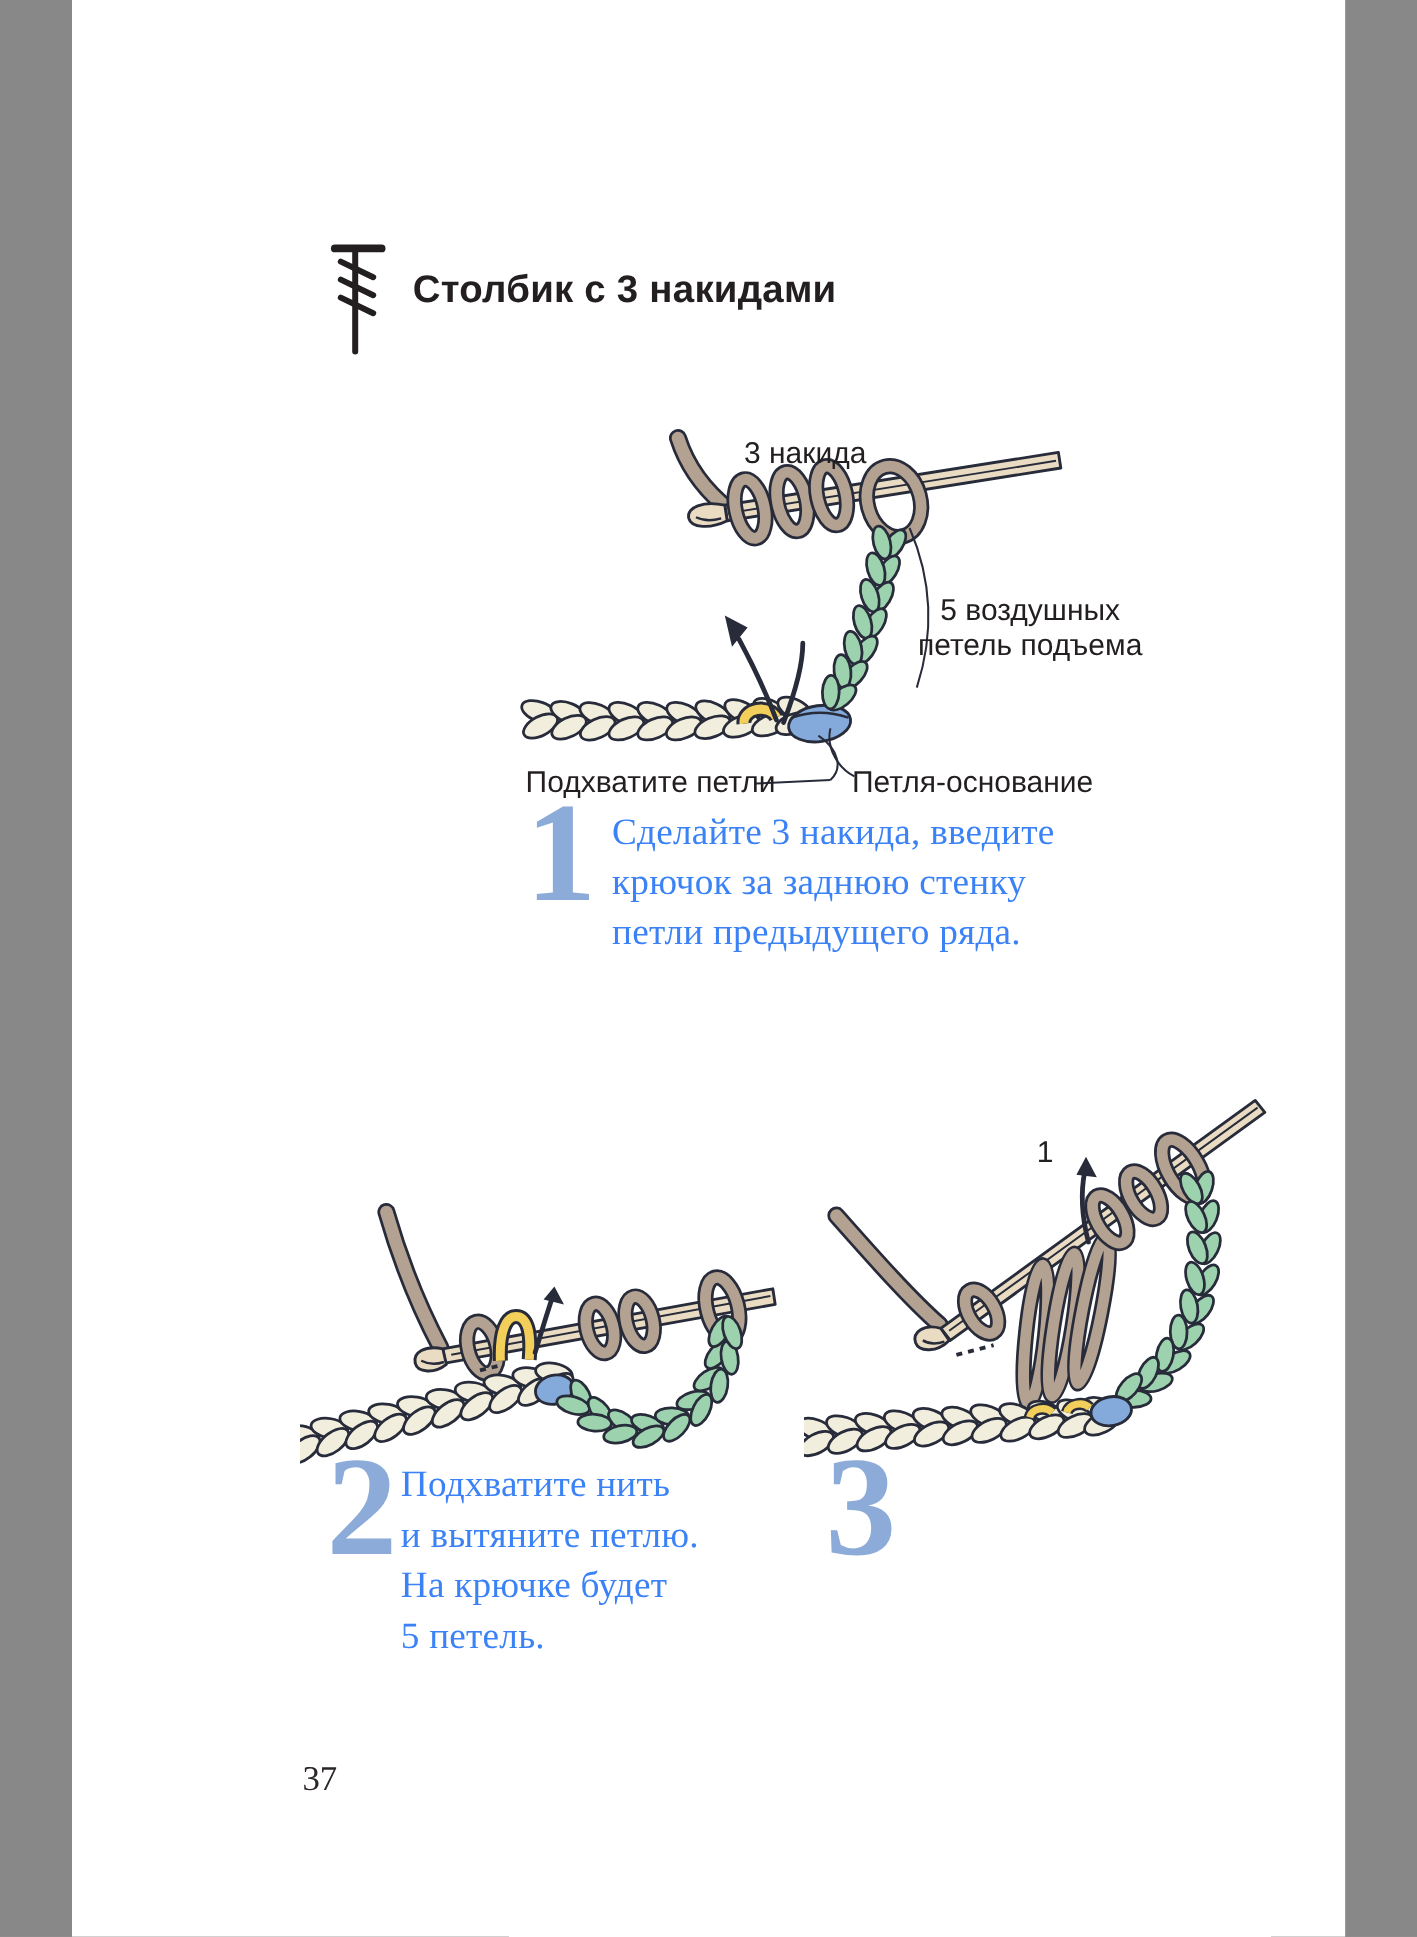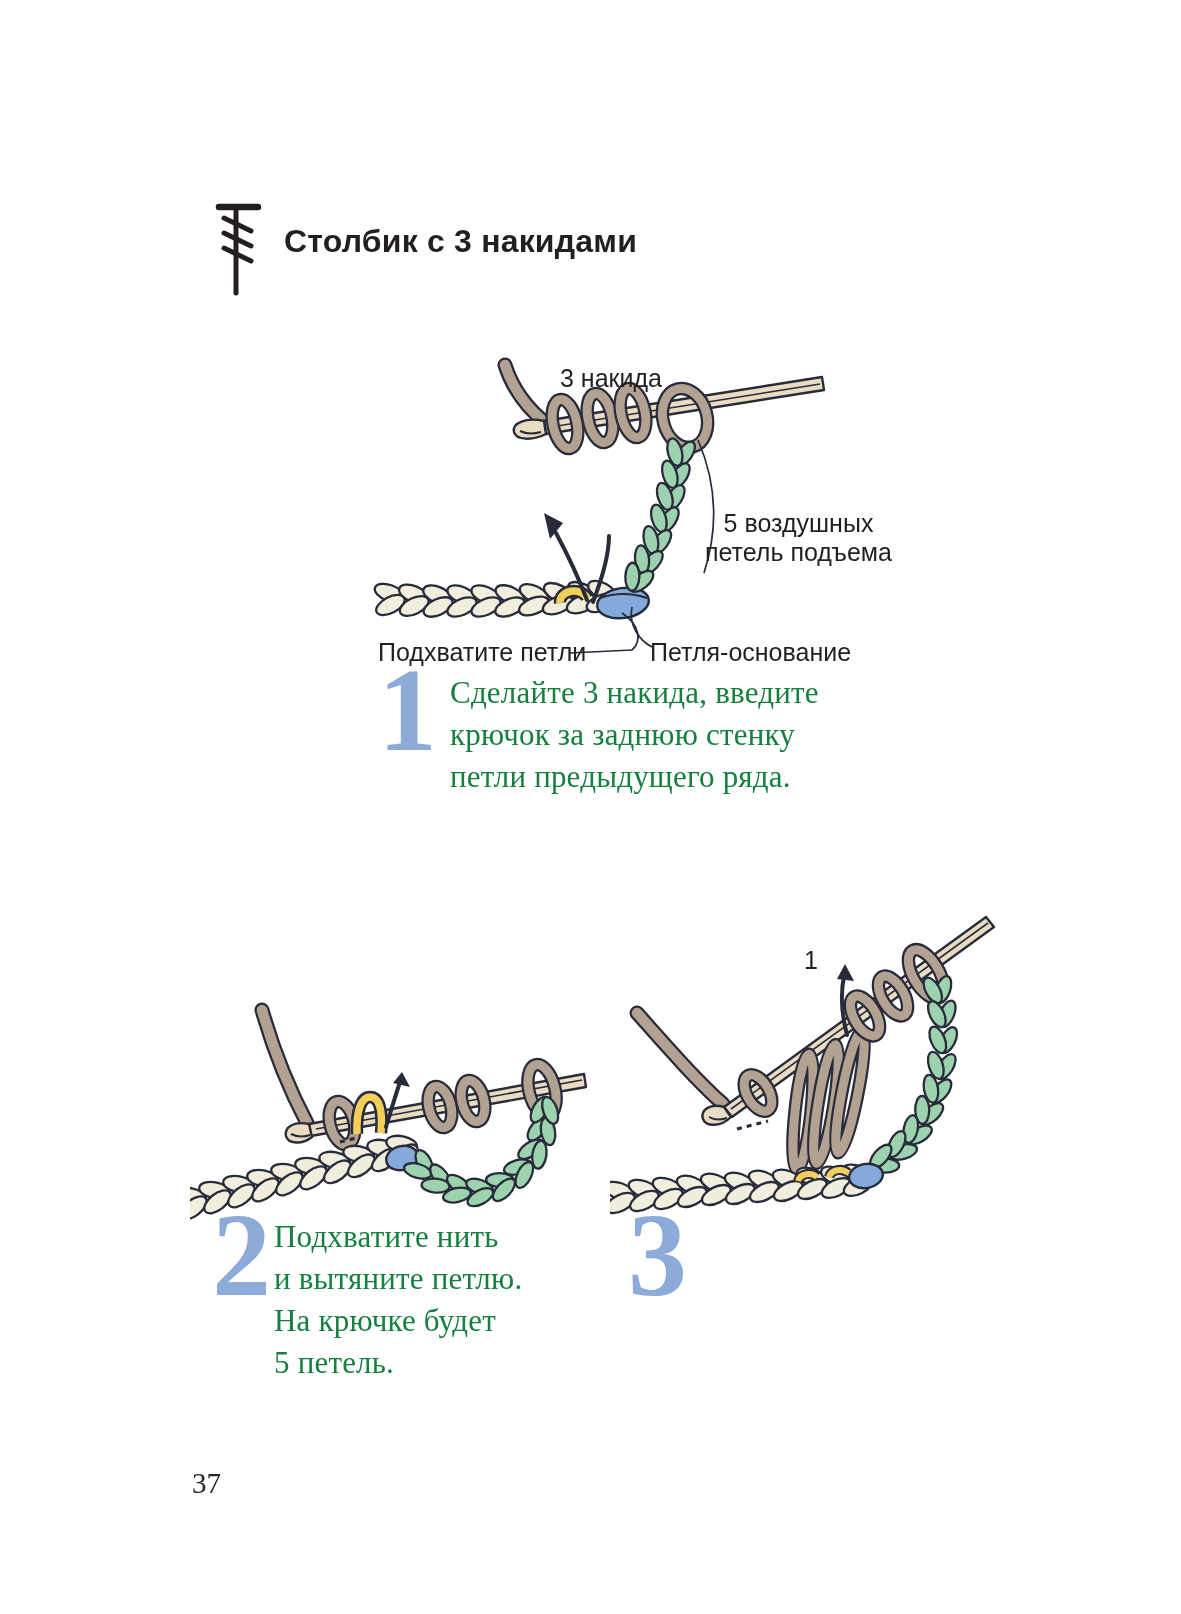--- a/index.html
+++ b/index.html
@@ -1,17 +1,17 @@
 <!DOCTYPE html>
 <html style="--accent: #8cabd8; --ink: #231f20; --outline: #272b3a; --yarn: #b3a191; --hook: #eadcc3; --cream: #f2eedd; --green: #9cd3ae; --blue: #84aadb; --yellow: #f2cf5a;"><head>
 <meta charset="utf-8">
 <style>
   html,body{margin:0;padding:0;background:#888;}
   .page{
-    position:relative; width:1181px; height:1614px; background:#ffffff;
+    position:relative; width:1061px; height:1614px; background:#ffffff;
     margin:0 auto; overflow:hidden;
     font-family:"Liberation Sans",sans-serif; color:var(--ink);
   }
   .fig{position:absolute;}
   
   .sym{position:absolute; left:214px; top:200px; width:50px; height:100px;}
   .symline{stroke:var(--ink); stroke-linecap:round;}
   .title{
     position:absolute; left:284px; top:222px; margin:0;
     font:bold 32px/1.2 "Liberation Sans",sans-serif; color:var(--ink);
@@ -22,21 +22,21 @@
     position:absolute; font:25px/29px "Liberation Sans",sans-serif;
     color:var(--ink); white-space:pre-line;text-align:center;
   }
   
   .stepnum{
     position:absolute; font:bold 118px/1 "Liberation Serif",serif;
     color:var(--accent);
   }
   .steptext{
     position:absolute; font:31px/42px "Liberation Serif",serif;
-    color:#15803d; white-space:pre-line; letter-spacing:0.2px;
+    color:#3b82f6; white-space:pre-line; letter-spacing:0.2px;
   }
   .pagenum{
     position:absolute; left:192px; top:1466px;
     font:29px/1.2 "Liberation Serif",serif; color:#2a2628;
   }
   
   .yO{fill:none;stroke:var(--outline);stroke-width:15;stroke-linecap:round;}
   .yI{fill:none;stroke:var(--yarn);stroke-width:10.5;stroke-linecap:round;}
   .rO{fill:none;stroke:var(--outline);stroke-width:13.5;}
   .rI{fill:none;stroke:var(--yarn);stroke-width:9;}
@@ -147,21 +147,21 @@
     <path class="arr" d="M227,255 C216,226 203,201 196,188"></path>
     <polygon class="arrh" points="184,168 203,178 190,194"></polygon>
     <path class="arr" d="M233,257 C243,231 249,210 249,191"></path>
 
     <path class="leader" d="M338,95 Q366,160 344,228"></path>
     <path class="leader" d="M292,302 C280,296 268,280 272,262"></path>
     <path class="leader" d="M272,305 C282,296 280,280 262,268"></path>
     <path class="leader" d="M210,308 L272,305"></path>
   </svg>
   <div class="lbl" style="left:560px;top:364px">3 накида</div>
-  <div class="lbl" style="left:705px;top:509px">5 воздушных
+  <div class="lbl" style="left:705px;top:495px">5 воздушных
 петель подъема</div>
   <div class="lbl" style="left:378px;top:638px">Подхватите петли</div>
   <div class="lbl" style="left:650px;top:638px">Петля-основание</div>
 
   <div class="stepnum" style="left:378px;top:652px">1</div>
   <div class="steptext" style="left:450px;top:672px">Сделайте 3 накида, введите
 крючок за заднюю стенку
 петли предыдущего ряда.</div>
 
   <svg class="fig" style="left:190px;top:990px;width:400px;height:230px" viewBox="0 0 400 230">

